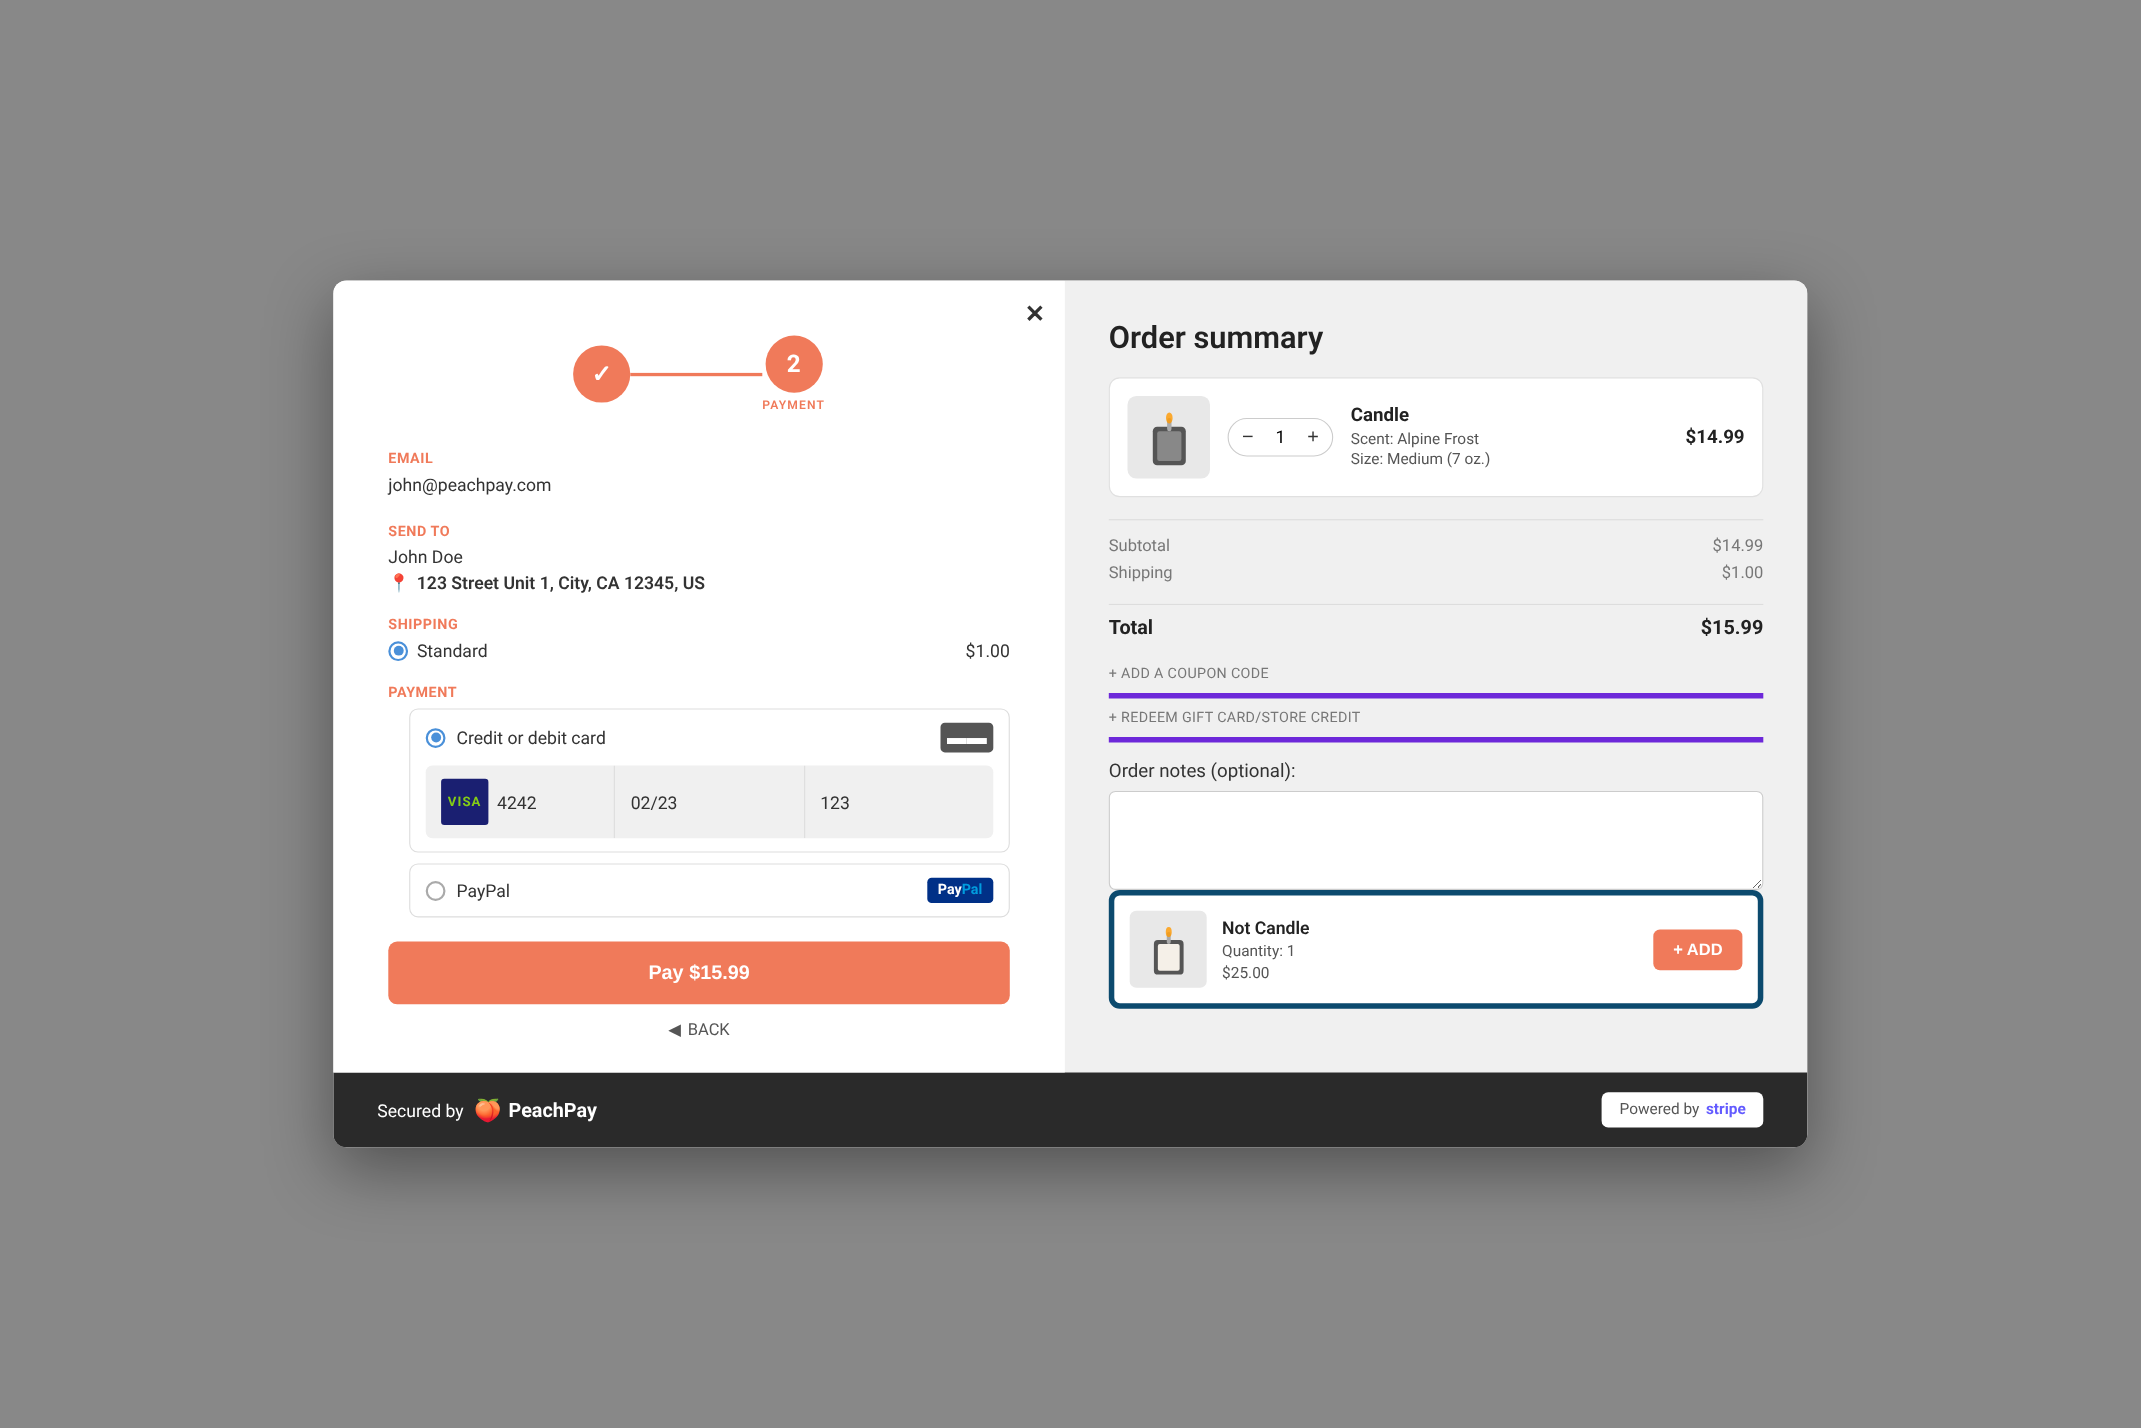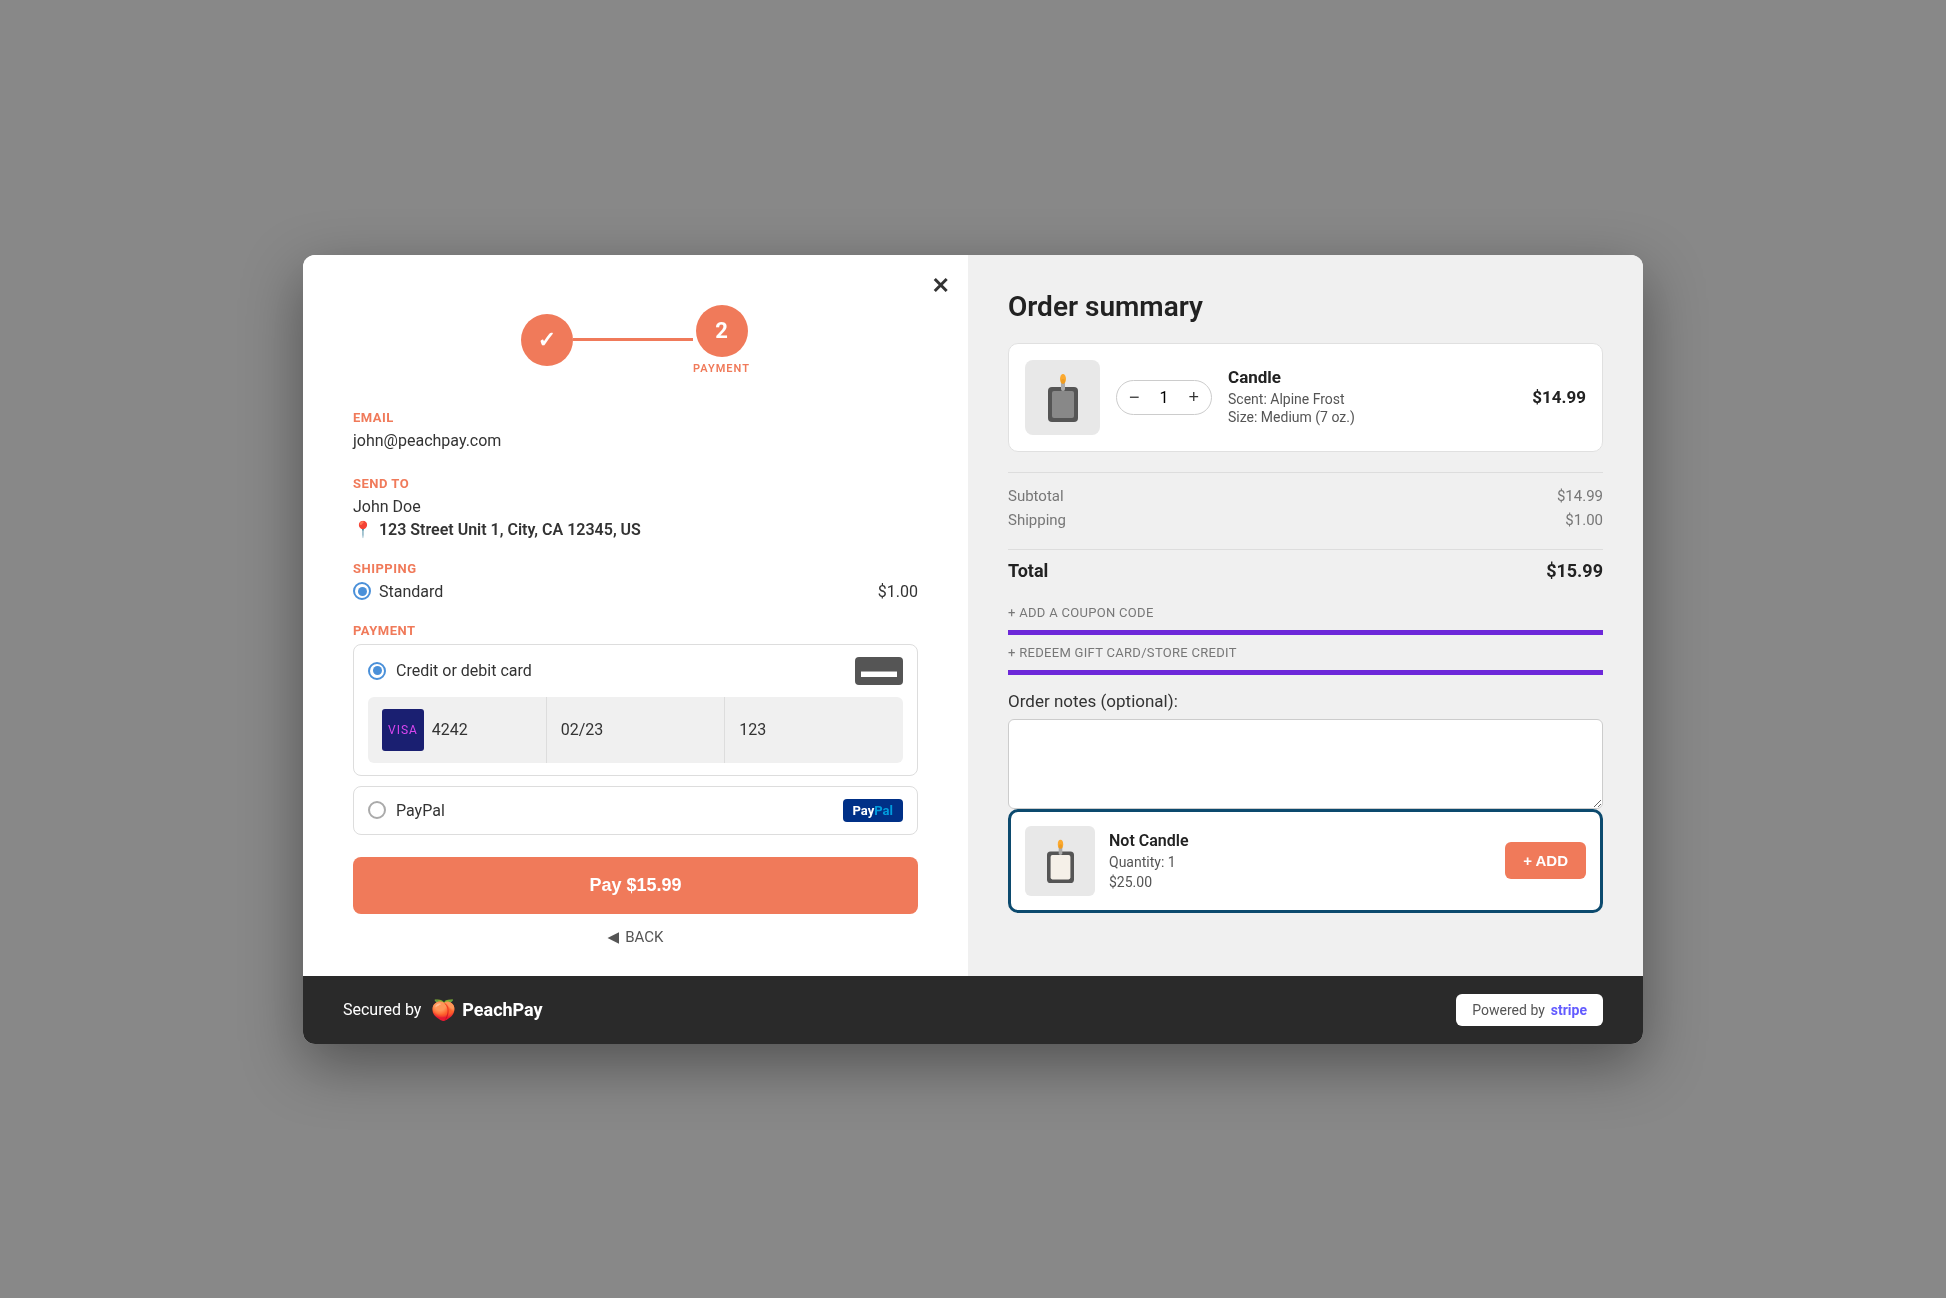--- a/index.html
+++ b/index.html
@@ -169,20 +169,21 @@
       display: flex;
       flex-direction: column;
       gap: 10px;
       margin-top: 6px;
     }
     .payment-option {
       border: 1px solid #ddd;
       border-radius: 8px;
       padding: 12px 14px;
       background: #fff;
+      margin-left: 19px;
     }
     .payment-option-header {
       display: flex;
       align-items: center;
       justify-content: space-between;
     }
     .payment-option-left {
       display: flex;
       align-items: center;
       gap: 10px;
@@ -210,23 +211,23 @@
       font-size: 16px;
       color: #333;
       display: flex;
       align-items: center;
       gap: 8px;
       border-right: 1px solid #ddd;
     }
     .card-field:last-child { border-right: none; }
     .visa-badge {
       background: #1a1f71;
-      color: #d946ef;
+      color: #84cc16;
       font-size: 12px;
-      font-weight: 400;
+      font-weight: 700;
       padding: 14px 6px;
       border-radius: 3px;
       letter-spacing: 1px;
     }
     .paypal-badge {
       background: #003087;
       color: #fff;
       font-size: 13px;
       font-weight: bold;
       padding: 4px 10px;
@@ -378,21 +379,21 @@
     }
     
     .upsell-title {
       font-size: 17px;
       color: #333;
       text-align: center;
       margin: 16px 0 10px;
     }
     .upsell-card {
       background: #fff;
-      border: 3px solid #0c4a6e;
+      border: 5px solid #0c4a6e;
       border-radius: 10px;
       padding: 14px;
       display: flex;
       align-items: center;
       gap: 14px;
     }
     .upsell-img {
       width: 70px;
       height: 70px;
       background: #e8e8e8;

